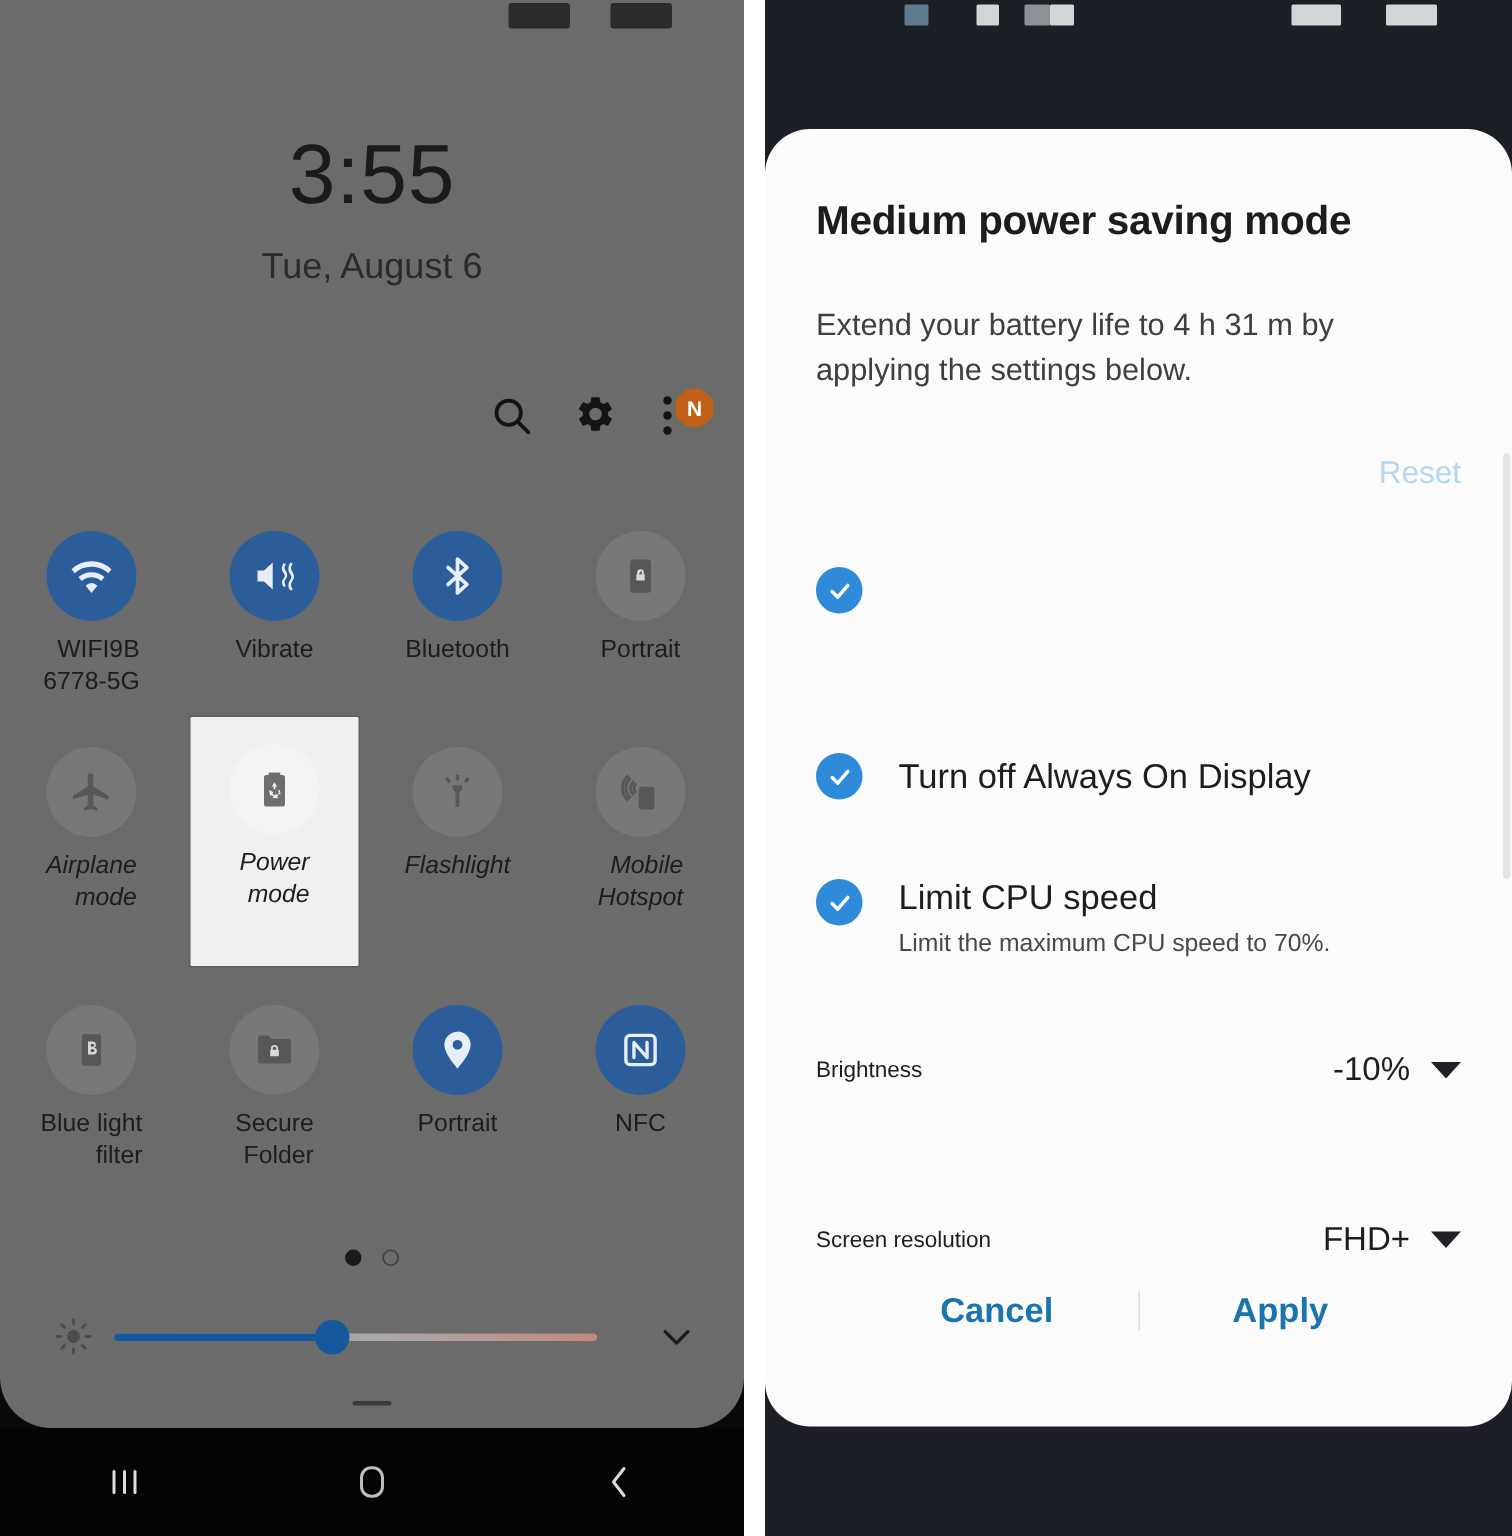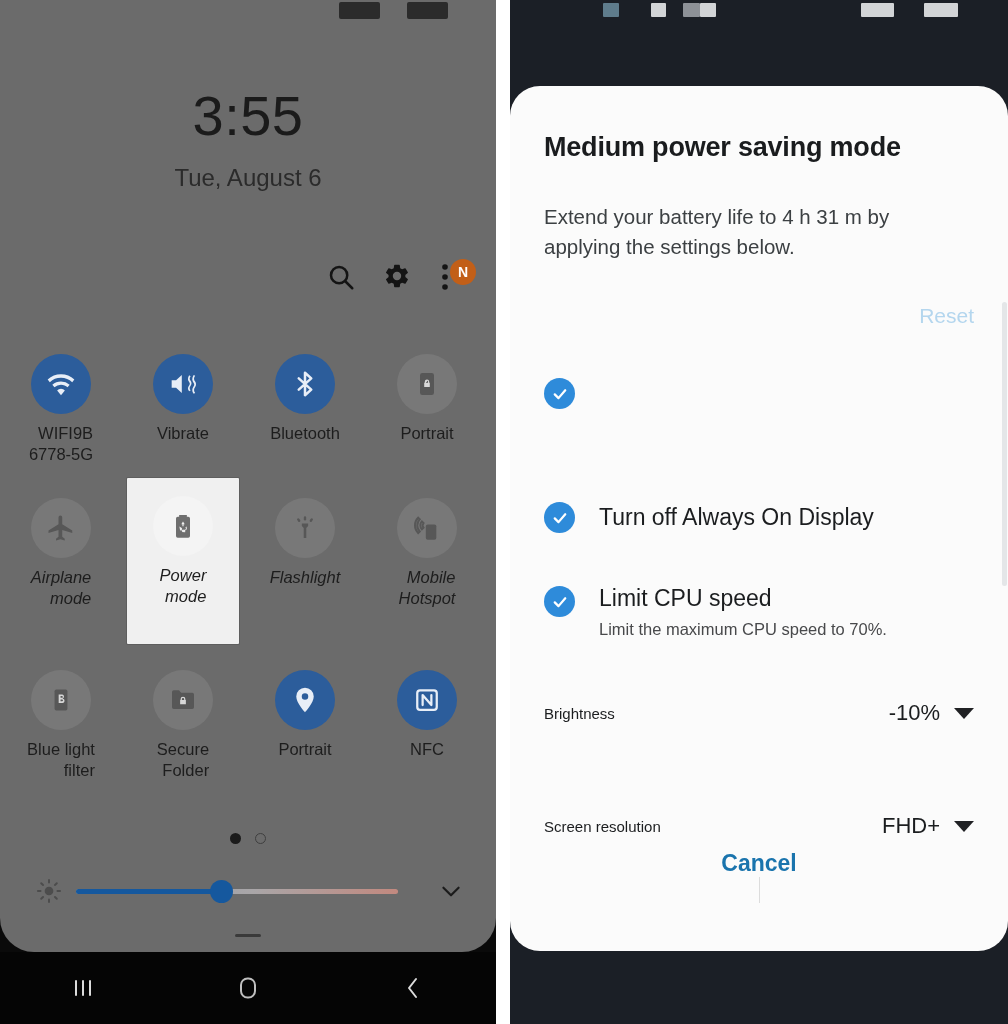--- a/index.html
+++ b/index.html
@@ -178,22 +178,22 @@
   .kv-label { font-size: 15px; color: #1b1d1f; font-weight: 400; }
   .kv-right { display: flex; align-items: center; gap: 14px; }
   .kv-val { font-size: 22px; color: #1b1d1f; font-weight: 400; }
   .caret {
     width: 0; height: 0;
     border-left: 10px solid transparent; border-right: 10px solid transparent;
     border-top: 11px solid #202124;
   }
 
   .dlg-actions {
-    position: absolute; left: 0; bottom: 48px; width: 498px;
-    display: flex; align-items: center;  flex-direction: column;
+    position: absolute; left: 0; bottom: 64px; width: 498px;
+    display: flex; align-items: center; justify-content: center;
   }
   .act-btn {
     font-size: 23px; color: #1a74ad; font-weight: 700;
     width: 188px; text-align: center;
   }
   .act-sep { width: 1px; height: 26px; background: #dcdcdc; }
 
   
   .navbar {
     position: absolute; bottom: 0; height: 72px;
@@ -513,18 +513,19 @@
           <div class="kv-right">
             <div class="kv-val">FHD+</div>
             <div class="caret"></div>
           </div>
         </div>
       </div>
 
       <div class="dlg-actions">
         <div class="act-btn">Cancel</div>
         <div class="act-sep"></div>
+        <div class="act-btn">Apply</div>
       </div>
     </div>
 
   </div>
 
 </div>
 
 </body></html>

